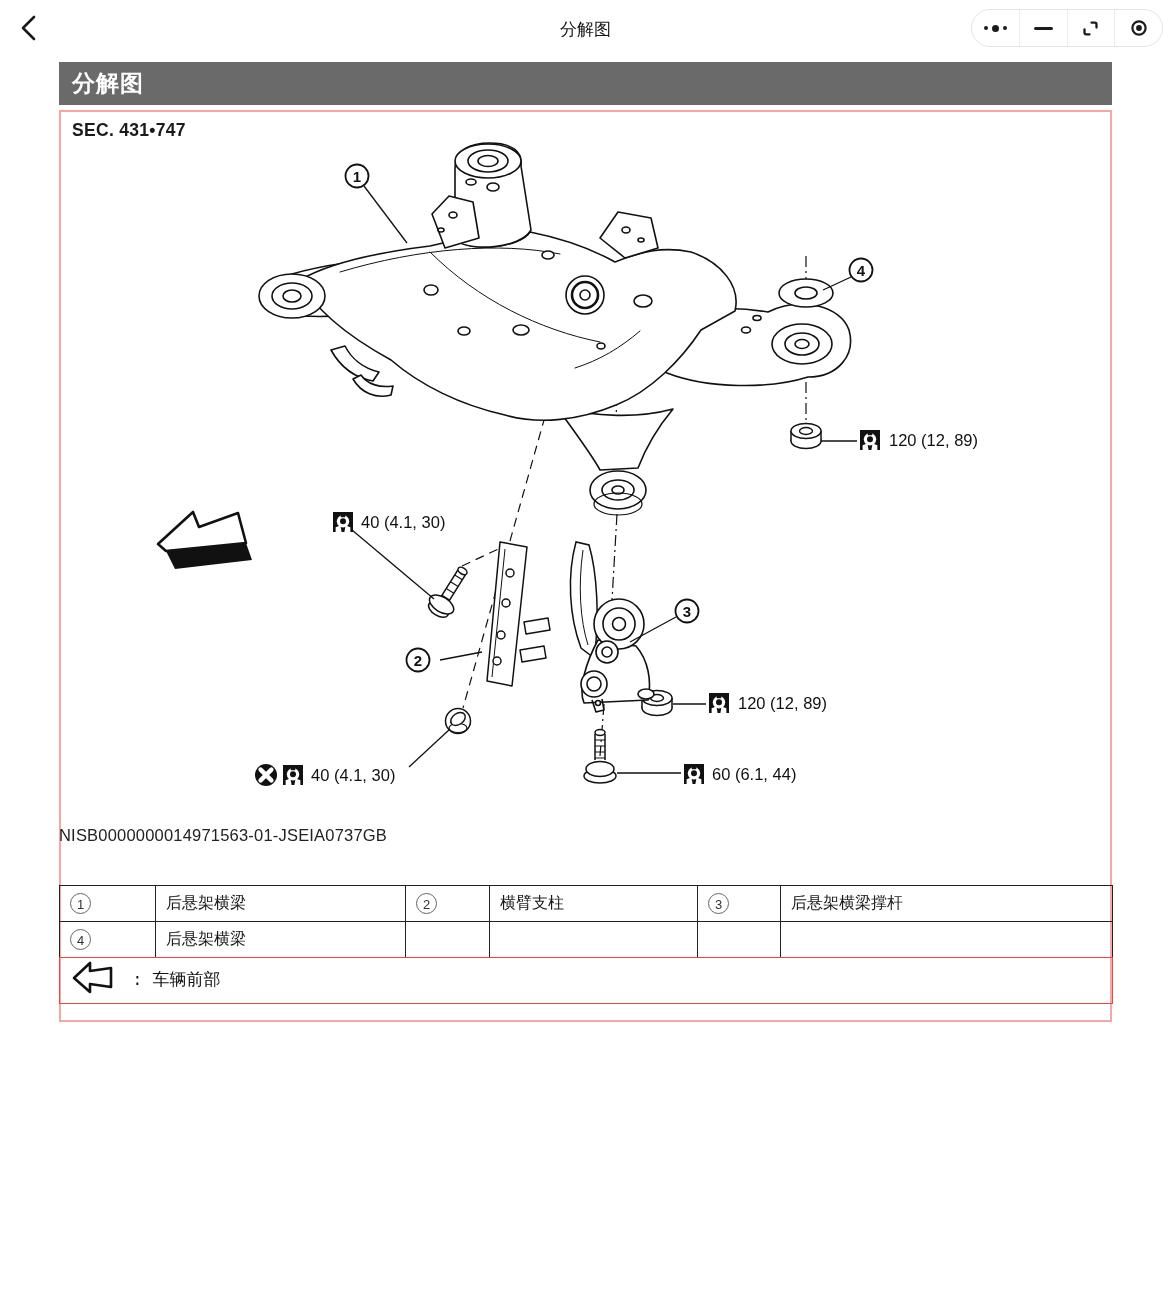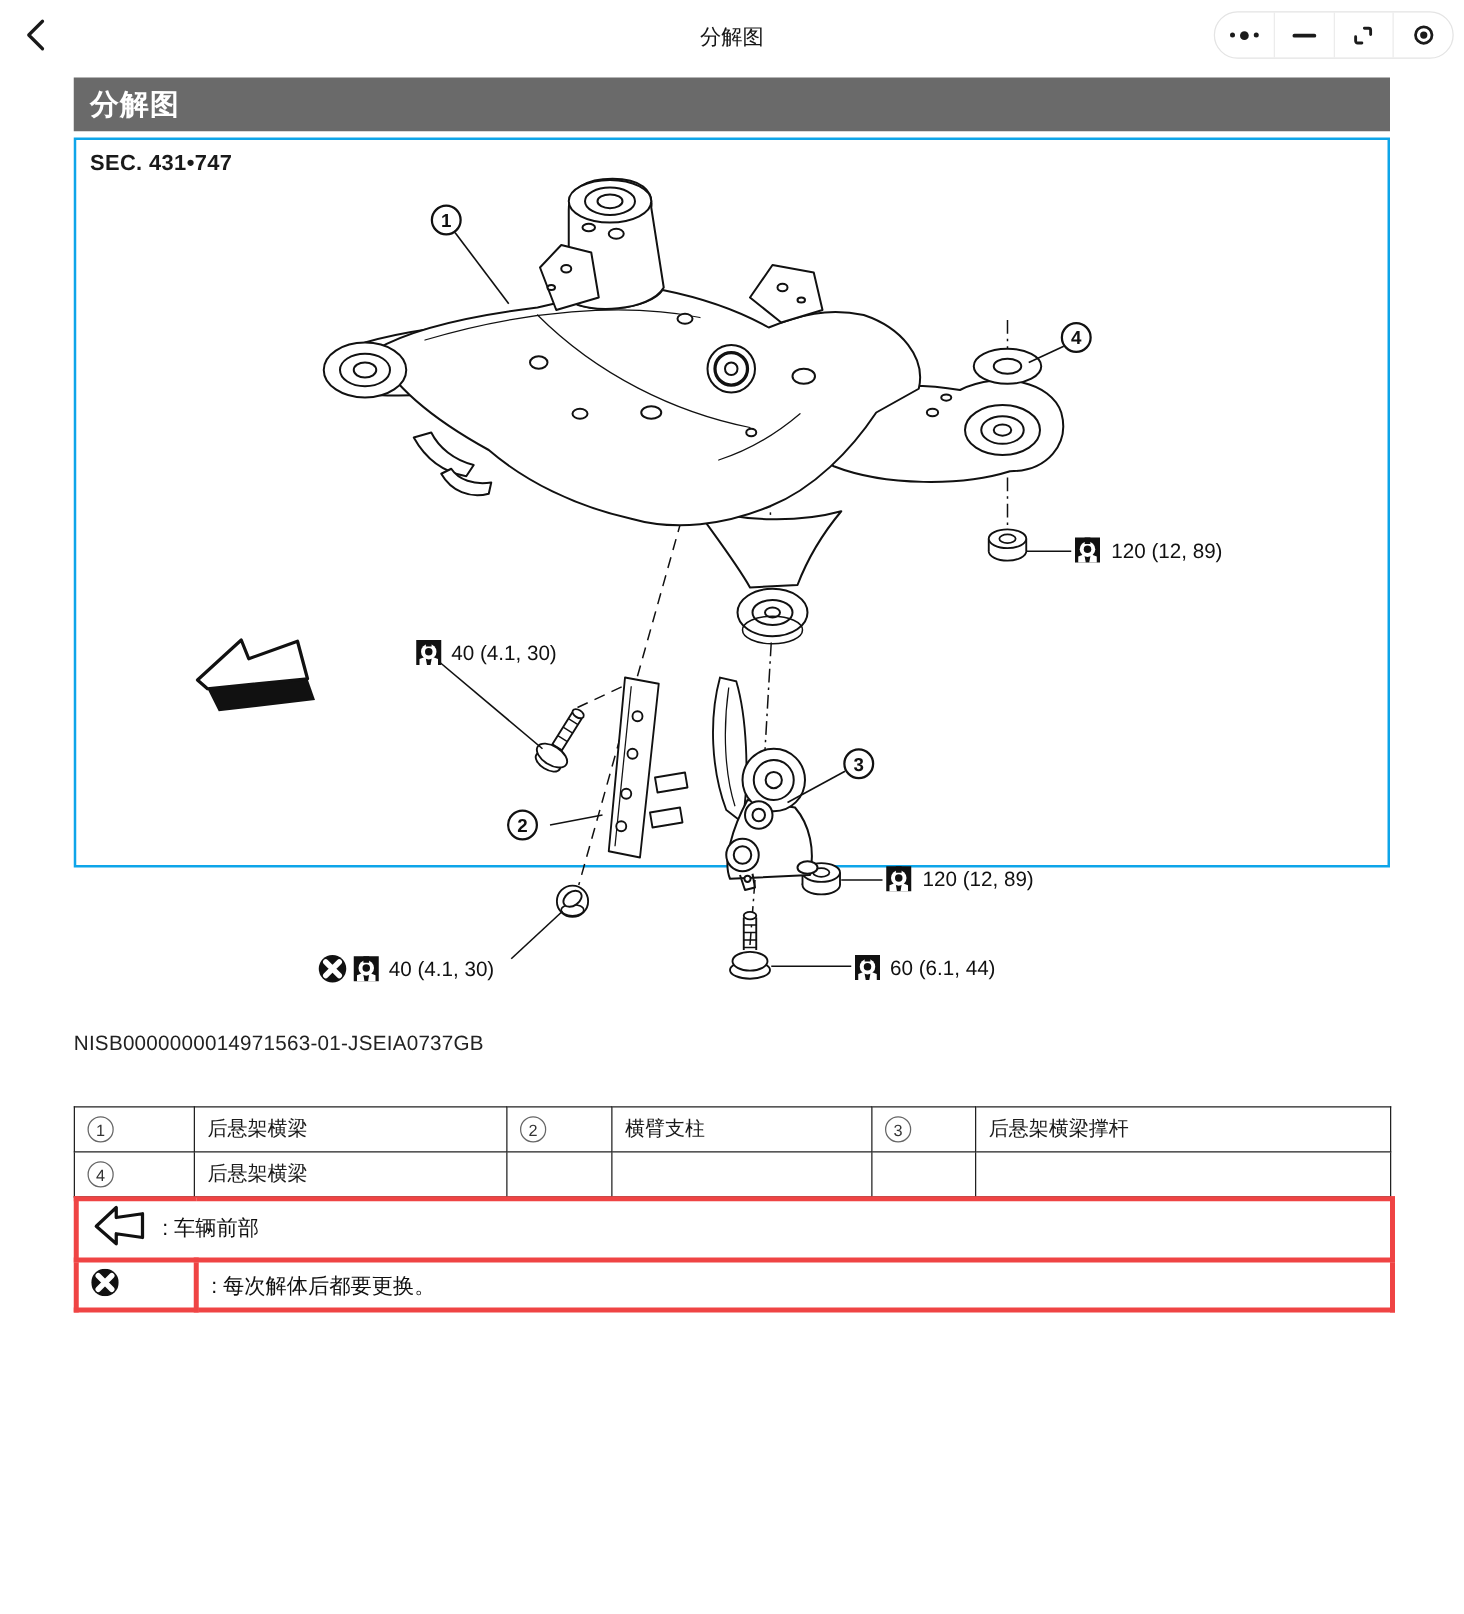--- a/index.html
+++ b/index.html
@@ -25,35 +25,35 @@
   .dots i.b{width:7px;height:7px;}
   .minus-bar{width:19px;height:3px;border-radius:2px;background:#1b1b1b;}
   
   .graybar{
     position:absolute;left:59px;top:62px;width:1053px;height:43px;box-sizing:border-box;
     background:#6a6a6a;color:#fff;font-size:23px;font-weight:bold;
     line-height:43px;padding-left:13px;letter-spacing:1px;
   }
   
   .diagram-box{
-    position:absolute;left:59px;top:110px;width:1053px;height:584px;box-sizing:border-box;
-    border:2px solid #0ea5e9;background:#fff;
+    position:absolute;left:59px;top:110px;width:1053px;height:912px;box-sizing:border-box;
+    border:2px solid #fca5a5;background:#fff;
   }
   .sec-label{position:absolute;left:11px;top:8px;font-size:17.5px;font-weight:bold;letter-spacing:.3px;}
   svg.draw{position:absolute;left:0;top:0;width:1049px;height:708px;}
   .figure-id{
     position:absolute;left:59px;top:826px;width:1053px;text-align:left;
     font-size:16.5px;color:#222;letter-spacing:.2px;
   }
   
   table{border-collapse:collapse;table-layout:fixed;}
   .parts-table{position:absolute;left:59px;top:885px;width:1053px;}
   .parts-table td{border:1px solid #222;height:35px;padding:0 10px;font-size:16px;vertical-align:middle;}
   .legend-table{position:absolute;left:59px;top:957px;width:1053px;}
-  .legend-table td{border:4px solid #ef4444;padding:0 10px;font-size:17px;vertical-align:middle;}
+  .legend-table td{border:1px solid #ef4444;padding:0 10px;font-size:17px;vertical-align:middle;font-family:Liberation Mono, monospace;}
   .circ-num{
     display:inline-block;width:21px;height:21px;border:1.5px solid #666;border-radius:50%;
     text-align:center;line-height:21px;font-size:13px;color:#333;box-sizing:border-box;
   }
   .icon-cell{text-align:left;padding-left:12px;}
   .legend-text{font-size:17px;color:#111;}
   .row-front td{height:45px;}
   .row-torque td{height:39px;}
   .row-replace td{height:36px;}
   .front-arrow-wrap{display:inline-block;vertical-align:middle;margin-right:8px;}
@@ -352,23 +352,14 @@
       <tr class="row-front">
     <td colspan="2" class="icon-cell">
       <span class="front-arrow-wrap">
         <svg width="44" height="38" viewBox="0 0 44 38">
           <polygon points="4,19 20,4 20,12 41,9 41,28 20,25 20,33" fill="#fff" stroke="#111" stroke-width="2.6" stroke-linejoin="round"></polygon>
         </svg>
       </span>
       <span class="legend-text">: 车辆前部</span>
     </td>
   </tr>
-  <tr class="row-replace">
-    <td class="icon-cell">
-      <svg width="22" height="22" viewBox="0 0 22 22">
-        <circle cx="11" cy="11" r="11" fill="#111"></circle>
-        <path d="M5.6,5.6 L16.4,16.4 M16.4,5.6 L5.6,16.4" stroke="#fff" stroke-width="4.4" stroke-linecap="round"></path>
-      </svg>
-    </td>
-    <td class="legend-text">: 每次解体后都要更换。</td>
-  </tr>
 </tbody>
   </table>
 
 </body></html>

